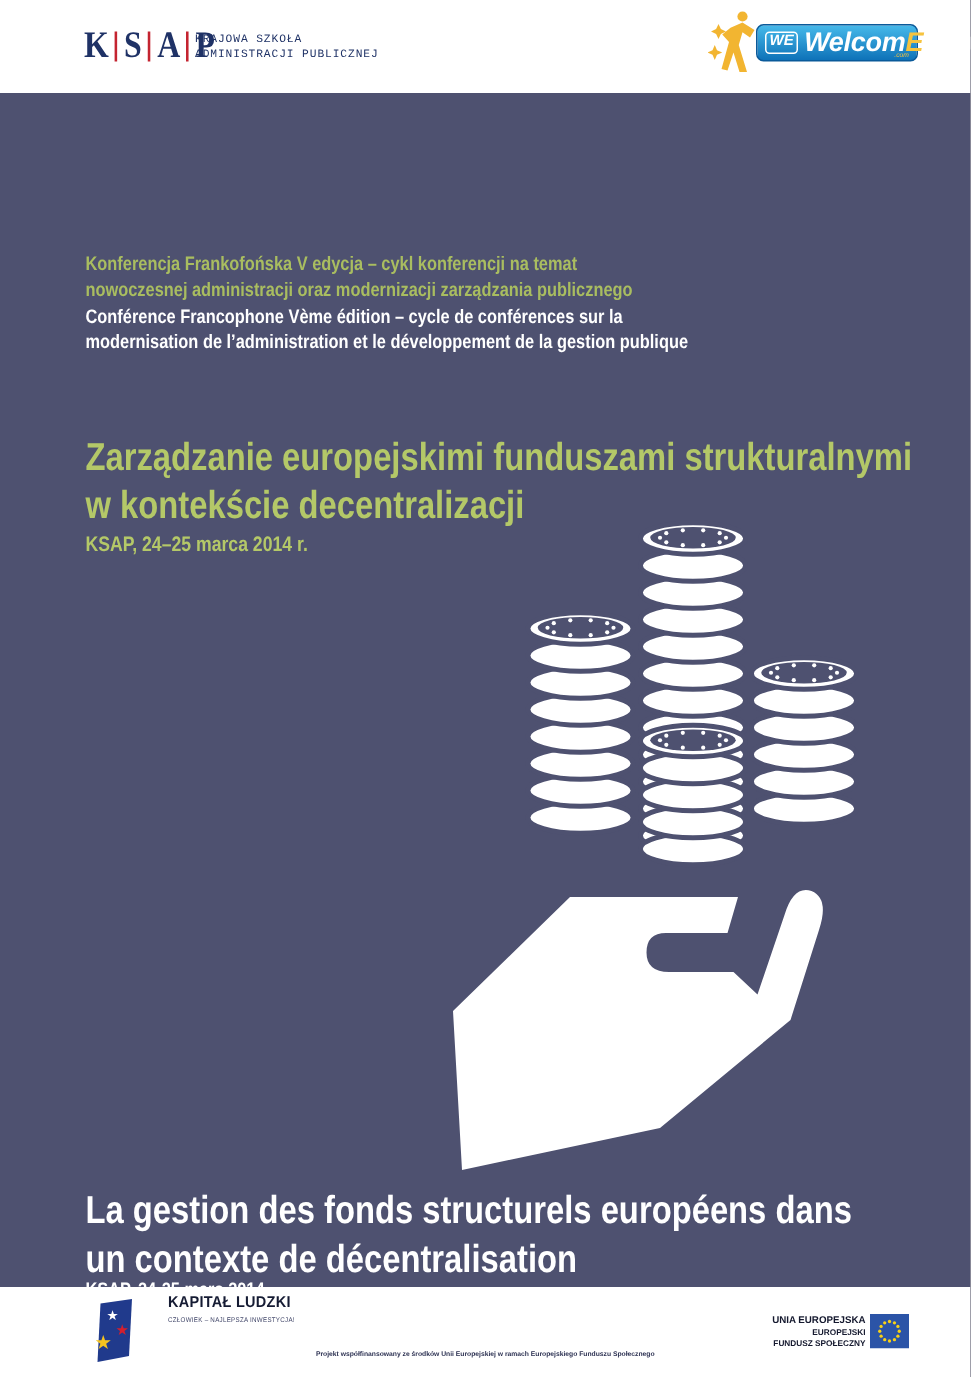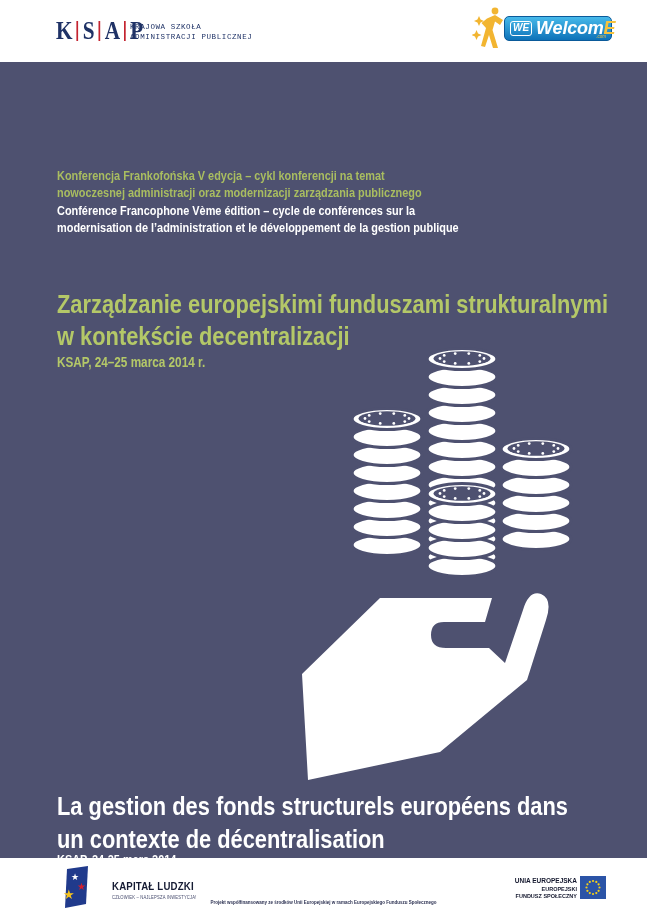--- a/index.html
+++ b/index.html
@@ -37,21 +37,21 @@
   .date-pl  { position:absolute; left:57px; top:292px; font-size:14px; font-weight:700; color:#b4c868; }
   .title-fr { position:absolute; left:57px; top:728px; font-size:26px; font-weight:700; line-height:33px; color:#ffffff; }
   .date-fr  { position:absolute; left:57px; top:790px; font-size:13px; font-weight:700; color:#ffffff; }
 
   .coins { position:absolute; left:340px; top:280px; }
   .hand  { position:absolute; left:292px; top:520px; }
 
   
   .footer { position:absolute; top:858px; left:0; width:647px; height:60px; background:#ffffff; }
   .kl-logo { position:absolute; left:64px; top:8px; }
-  .kl-text { position:absolute; left:112px; top:4px;margin-top:18px; }
+  .kl-text { position:absolute; left:112px; top:4px; }
   .kl-title { font-size:10.5px; font-weight:700; color:#151b33; letter-spacing:0.2px;
     transform:scaleX(0.92); transform-origin:0 0; white-space:nowrap; }
   .kl-sub { font-size:4.5px; color:#44496b; margin-top:3px; letter-spacing:0.2px;
     transform:scaleX(0.92); transform-origin:0 0; white-space:nowrap; }
   .disclaimer { position:absolute; left:0; right:0; top:42px; text-align:center;
     font-size:4.5px; font-weight:700; color:#2c3152; }
   .eu-label { position:absolute; left:435px; width:142px; top:19px; text-align:right; color:#14182e; line-height:1.35; }
   .eu-l1 { font-size:6.5px; font-weight:700; }
   .eu-l2 { font-size:5.5px; font-weight:700; }
   .eu-flag { position:absolute; left:580px; top:18px; }

